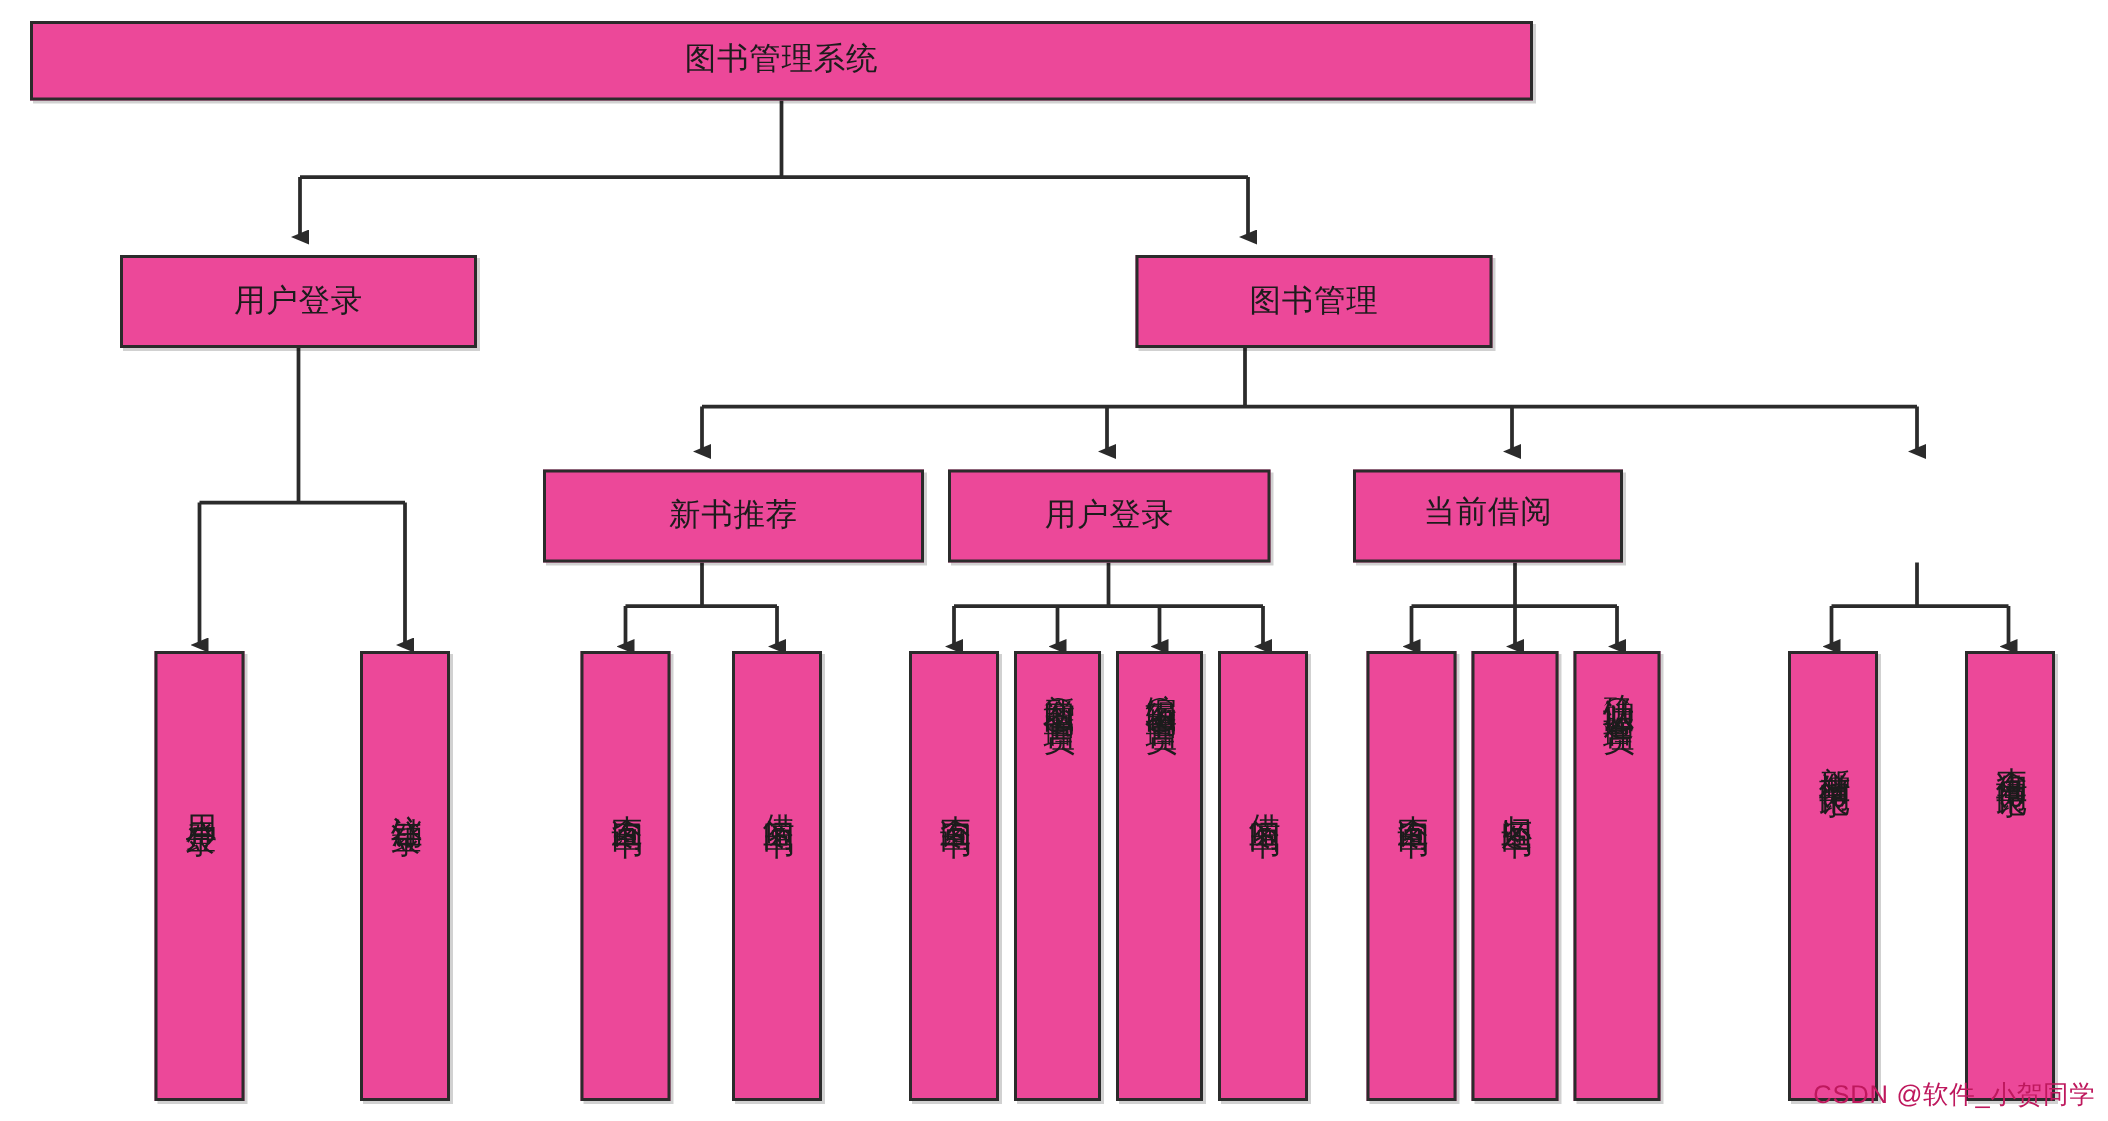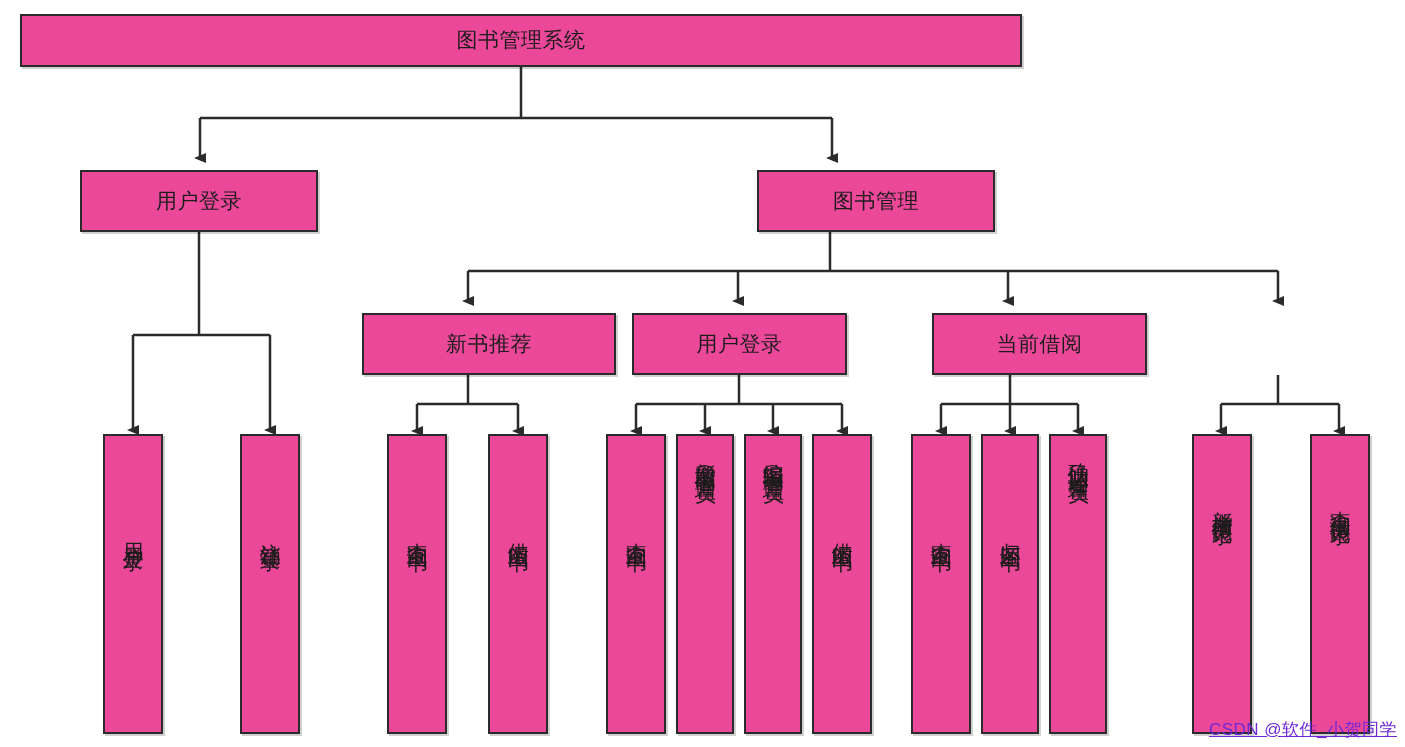--- a/index.html
+++ b/index.html
@@ -60,24 +60,23 @@
     margin-top: 80px;
   }
   .node.vertical.mid3 .label {
     margin-top: 48px;
   }
   #watermark {
     position: absolute;
     right: 8px;
     bottom: 6px;
     font-size: 17px;
-    color: #6d28d9;
+    color: #be185d;
     letter-spacing: 0.5px;
     white-space: nowrap;
-    text-decoration: underline;
   }
 </style>
 </head>
 <body>
 
 <div id="canvas">
 
   <svg class="edges" viewBox="0 0 1405 747">
     <defs>
       <marker id="arrow" markerWidth="12" markerHeight="12" refX="5" refY="6" orient="auto" markerUnits="userSpaceOnUse">
@@ -138,21 +137,21 @@
   <div class="node" style="left:711px; top:170px; width:238px; height:62px;margin-left:46px;">
     <span class="label">图书管理</span>
   </div>
 
   <div class="node" style="left:362px; top:313px; width:254px; height:62px;">
     <span class="label">新书推荐</span>
   </div>
   <div class="node" style="left:632px; top:313px; width:215px; height:62px;">
     <span class="label">用户登录</span>
   </div>
-  <div class="node" style="left:932px; top:313px; width:215px; height:62px;">
+  <div class="node" style="left:902px; top:313px; width:180px; height:62px;font-family:Liberation Mono, monospace;">
     <span class="label">当前借阅</span>
   </div>
 
   <div class="node vertical mid2" style="left:103px; top:434px; width:60px; height:300px;">
     <span class="label">用户登录</span>
   </div>
   <div class="node vertical mid2" style="left:240px; top:434px; width:60px; height:300px;">
     <span class="label">注销登录</span>
   </div>
 

